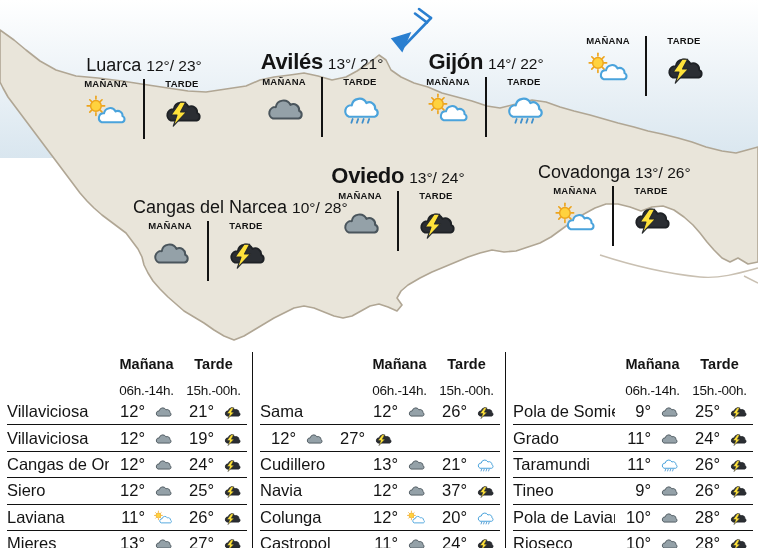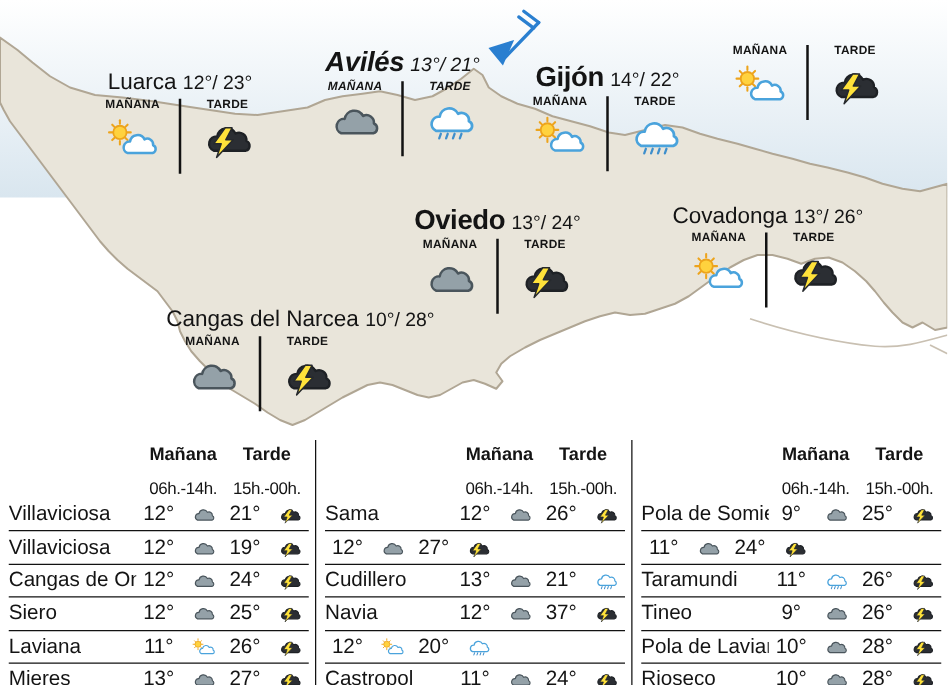--- a/index.html
+++ b/index.html
@@ -24,21 +24,21 @@
   .wtable{flex:1;padding:0 5px 0 7px;min-width:0;}
   .wtable + .wtable{border-left:1.5px solid #121212;}
   .thead{display:flex;align-items:flex-start;height:43px;padding-top:4px;}
   .tname-spacer{flex:1;}
   .thcol{width:67px;text-align:center;}
   .thlabel{font-weight:700;font-size:14.5px;}
   .thhours{font-size:13.5px;letter-spacing:-0.3px;margin-top:11px;}
   .trow{display:flex;align-items:center;height:25.4px;border-bottom:1.5px solid #121212;font-size:16.5px;}
   .trow:last-child{border-bottom:none;}
   .tcity{flex:1;white-space:nowrap;overflow:hidden;}
-  .ttemp{width:36px;text-align:center;padding-right:3px;}
+  .ttemp{width:36px;text-align:right;padding-right:3px;}
   .row-icon{width:30px;display:flex;justify-content:center;}
   .row-icon svg{width:20px;height:15px;}
 </style>
 </head>
 <body>
 
 <div class="stage">
 
   <svg class="map-svg" viewBox="0 0 758 360" aria-hidden="true">
     <defs>
@@ -112,21 +112,21 @@
         </div>
         <div class="cdiv"></div>
         <div class="ccol">
           <div class="period">TARDE</div>
           <div class="wicon map-icon"><svg viewBox="0 0 48 36" aria-hidden="true">
                 <use href="#i-storm"></use>
               </svg></div>
         </div>
       </div>
     </div>
-      <div class="city major" style="left: 247px; top: 38px; font-style: italic;">
+      <div class="city major" style="left: 247px; top: 50px;">
       <div class="city-label">
         <span class="city-name">Avilés</span>
         <span class="city-temps">13°/ 21°</span>
       </div>
       <div class="city-cols">
         <div class="ccol">
           <div class="period">MAÑANA</div>
           <div class="wicon map-icon"><svg viewBox="0 0 48 36" aria-hidden="true">
                 <use href="#i-cloud"></use>
               </svg></div>
@@ -213,21 +213,21 @@
         </div>
         <div class="cdiv"></div>
         <div class="ccol">
           <div class="period">TARDE</div>
           <div class="wicon map-icon"><svg viewBox="0 0 48 36" aria-hidden="true">
                 <use href="#i-storm"></use>
               </svg></div>
         </div>
       </div>
     </div>
-      <div class="city" style="left: 133px; top: 198px; margin-top: 48px;">
+      <div class="city" style="left: 133px; top: 198px;">
       <div class="city-label">
         <span class="city-name">Cangas del Narcea</span>
         <span class="city-temps">10°/ 28°</span>
       </div>
       <div class="city-cols">
         <div class="ccol">
           <div class="period">MAÑANA</div>
           <div class="wicon map-icon"><svg viewBox="0 0 48 36" aria-hidden="true">
                 <use href="#i-cloud"></use>
               </svg></div>
@@ -415,20 +415,21 @@
               </svg>
             </div>
       <div class="ttemp">37°</div>
       <div class="wicon row-icon">
               <svg viewBox="0 0 48 36" aria-hidden="true">
                 <use href="#i-storm"></use>
               </svg>
             </div>
     </div>
           <div class="trow">
+      <div class="tcity">Colunga</div>
       <div class="ttemp">12°</div>
       <div class="wicon row-icon">
               <svg viewBox="0 0 48 36" aria-hidden="true">
                 <use href="#i-sun-cloud"></use>
               </svg>
             </div>
       <div class="ttemp">20°</div>
       <div class="wicon row-icon">
               <svg viewBox="0 0 48 36" aria-hidden="true">
                 <use href="#i-rain"></use>
@@ -474,20 +475,21 @@
               </svg>
             </div>
       <div class="ttemp">25°</div>
       <div class="wicon row-icon">
               <svg viewBox="0 0 48 36" aria-hidden="true">
                 <use href="#i-storm"></use>
               </svg>
             </div>
     </div>
           <div class="trow">
+      <div class="tcity">Grado</div>
       <div class="ttemp">11°</div>
       <div class="wicon row-icon">
               <svg viewBox="0 0 48 36" aria-hidden="true">
                 <use href="#i-cloud"></use>
               </svg>
             </div>
       <div class="ttemp">24°</div>
       <div class="wicon row-icon">
               <svg viewBox="0 0 48 36" aria-hidden="true">
                 <use href="#i-storm"></use>

